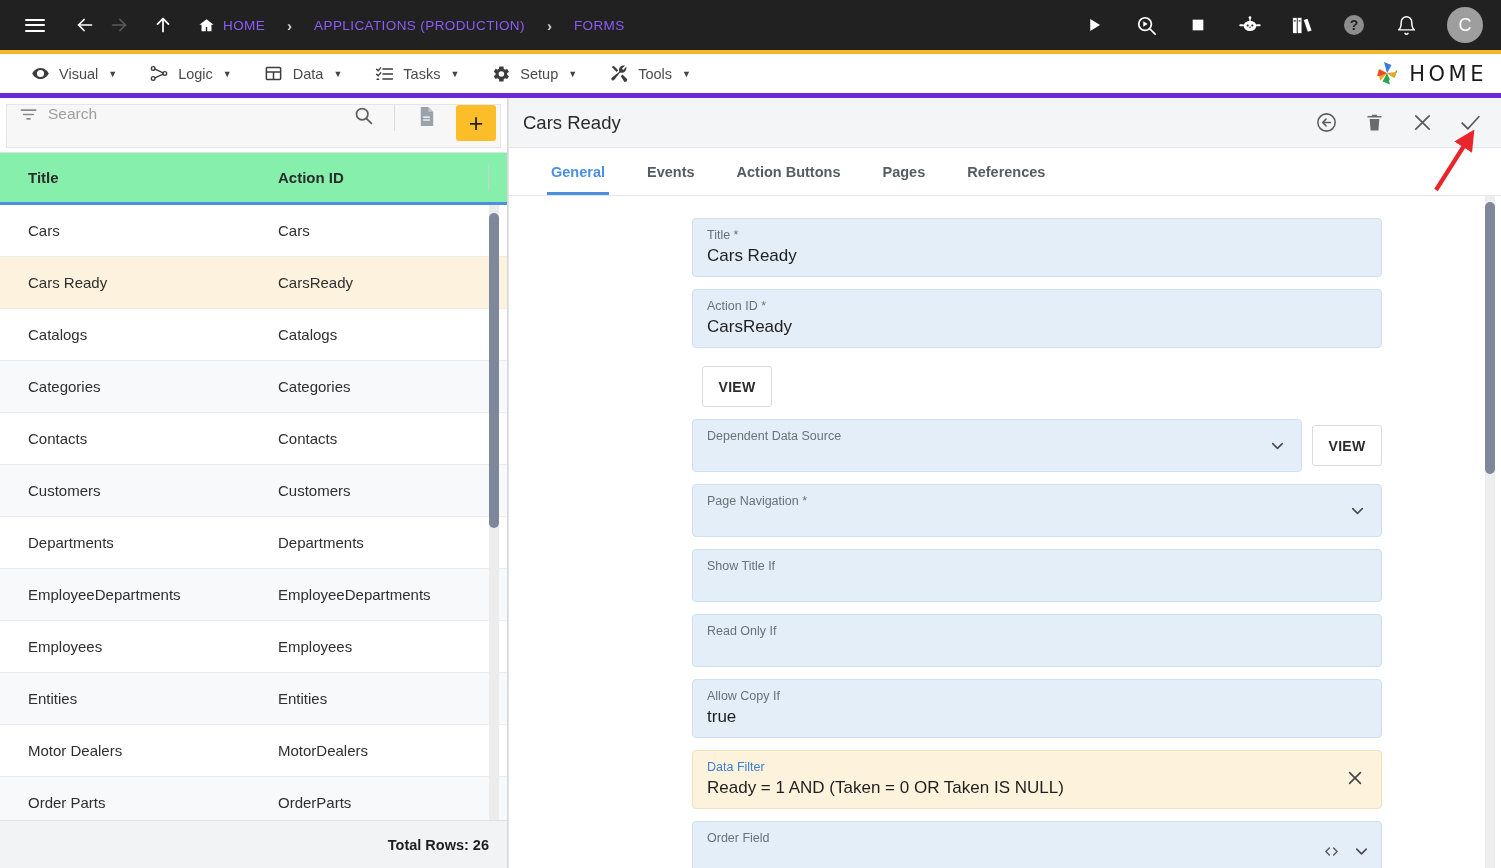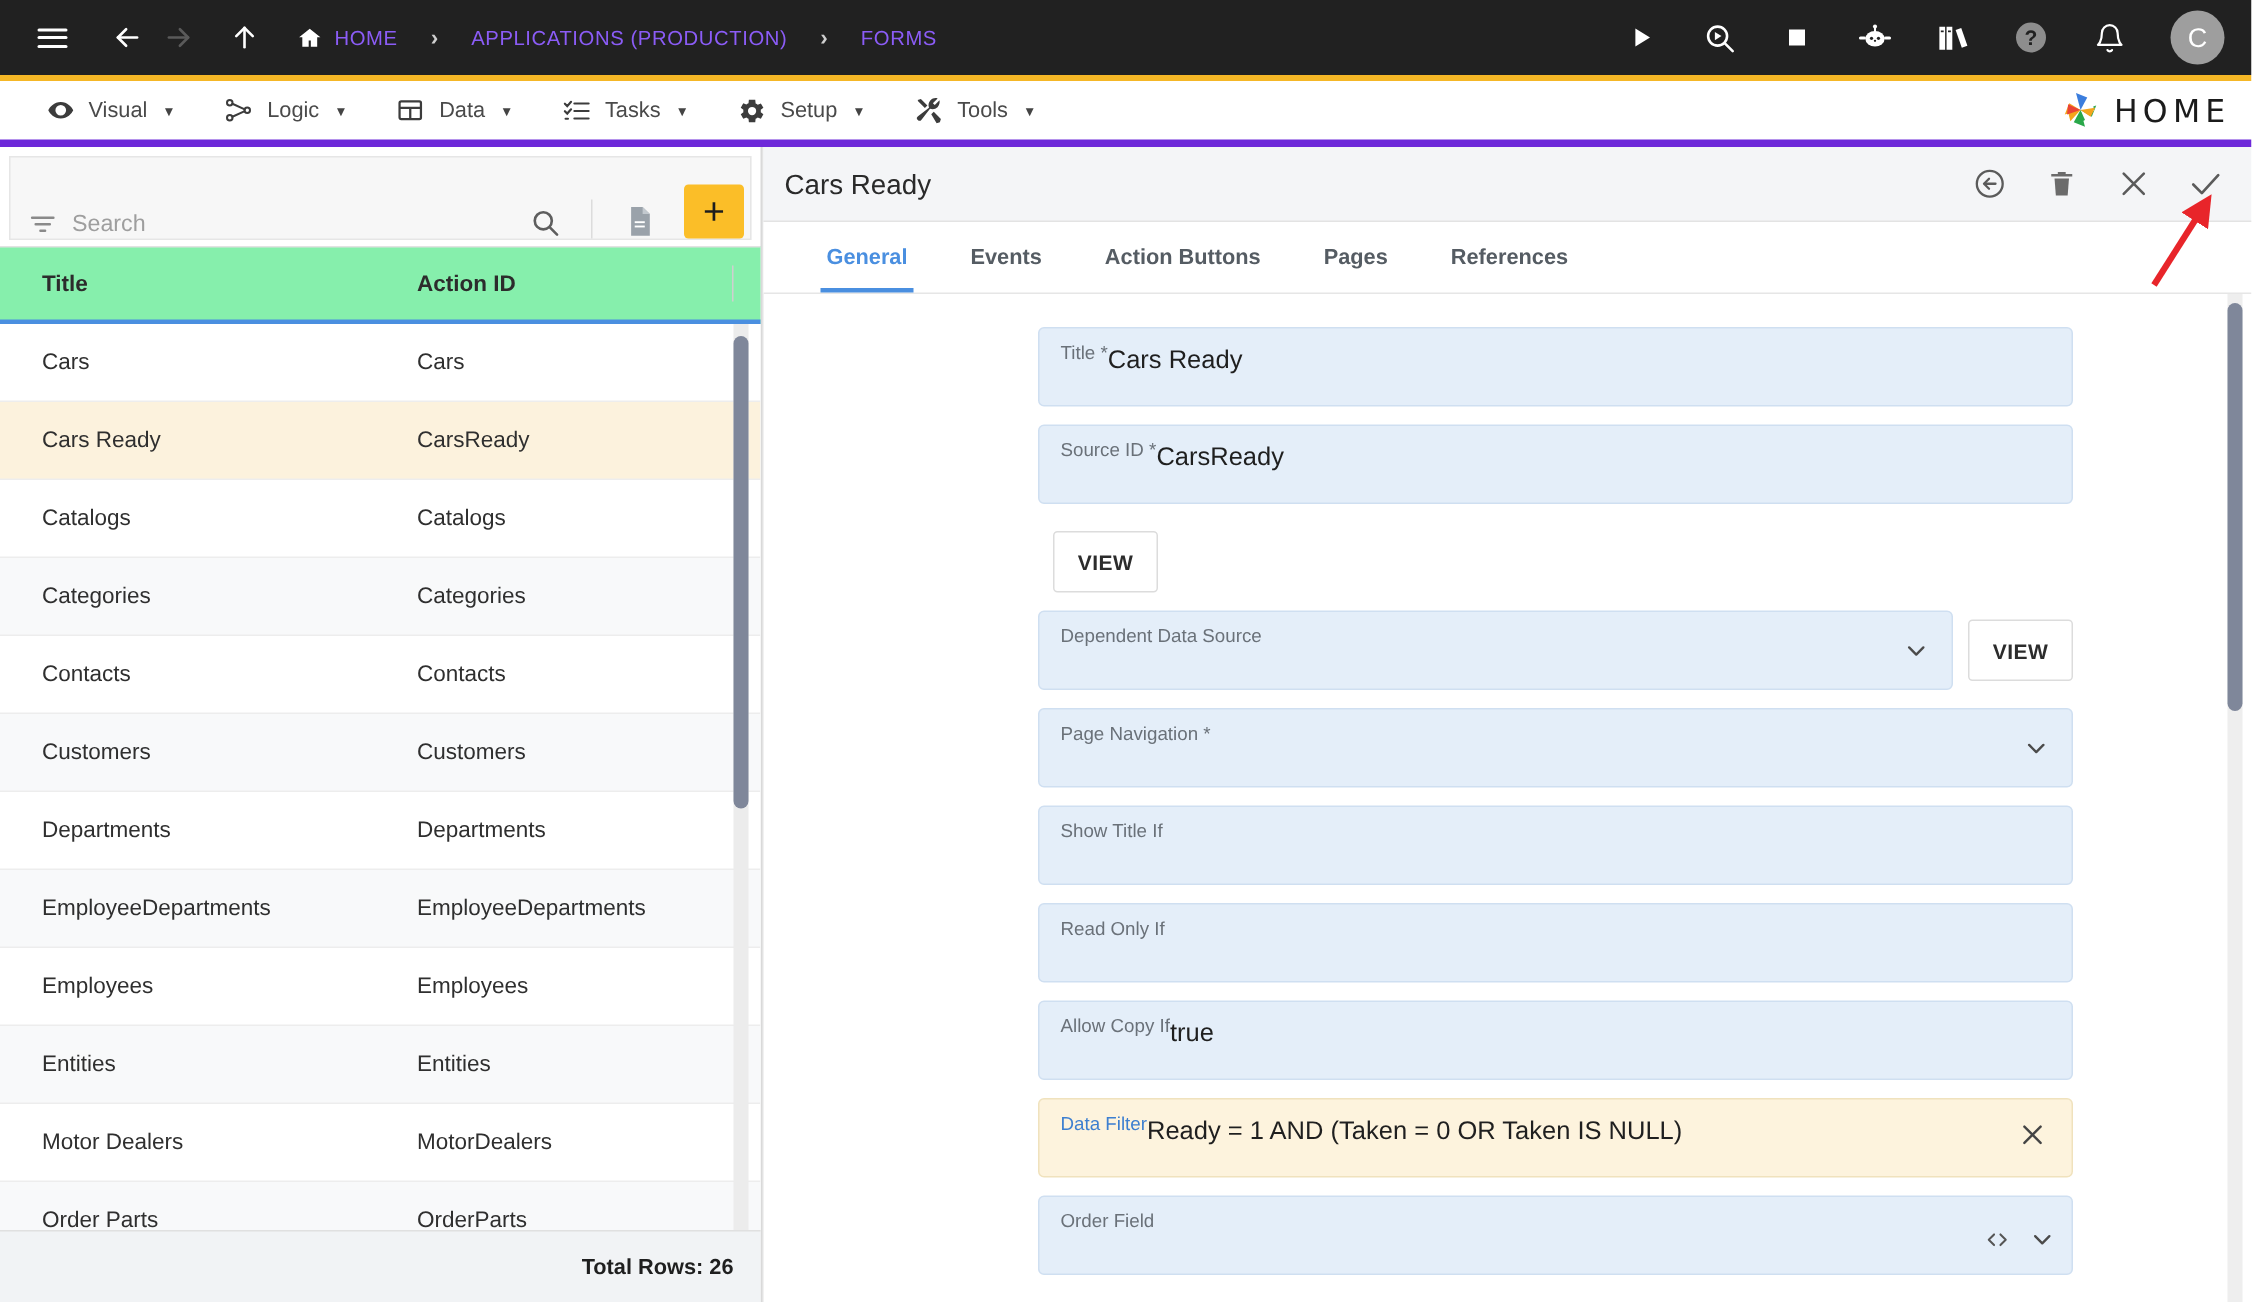--- a/index.html
+++ b/index.html
@@ -66,22 +66,22 @@
   }
 
   
   .body { flex: 1 1 auto; display: flex; min-height: 0; background:#fff; }
 
   
   .leftpane { width: 508px; flex: 0 0 508px; display: flex; flex-direction: column;
               border-right: 1px solid #d9d9d9; min-height: 0; background:#fff; }
   .searchbar-wrap { padding: 6px 6px 4px 6px; }
   .searchbar {
-    height: 56px; border: 1px solid #e6e6e6; background: #f7f7f7;
-    display: flex; align-items: flex-end; padding: 0 4px 0 12px; gap: 10px;
+    height: 44px; border: 1px solid #e6e6e6; background: #f7f7f7;
+    display: flex; align-items: flex-start; padding: 0 4px 0 12px; gap: 10px;
   }
   .filter-ico { color: #8a8a8a; display: flex; align-items: center; }
   .search-input {
     flex: 1 1 auto; border: none; outline: none; background: transparent;
     font-size: 15.5px; color: #333; font-family: "Liberation Sans", sans-serif;
   }
   .search-input::placeholder { color: #9e9e9e; }
   .search-go { color: #5e5e5e; display:flex; align-items:center; padding: 0 6px; }
   .vline { width: 1px; height: 26px; background: #dcdcdc; margin: 0 4px; }
   .doc-btn { color: #9aa2aa; display:flex; align-items:center; padding: 0 6px; }
@@ -148,21 +148,21 @@
   .tab.active::after {
     content: ""; position: absolute; left: 10px; right: 10px; bottom: 0; height: 3px; background: #4a8fe0;
   }
 
   .form-scroll { flex: 1 1 auto; overflow: hidden; position: relative; padding-top: 22px; }
   .form-col { width: 690px; margin-left: 183px; }
   .field-row { display: flex; align-items: flex-start; margin-bottom: 12px; }
   .field {
     flex: 1 1 auto; background: #e4eef9; border: 1px solid #cfdff1; border-radius: 4px;
     padding: 8px 14px 9px 14px; min-height: 53px; position: relative;
-    display: flex; flex-direction: row; justify-content: flex-start;
+    display: flex; flex-direction: column; justify-content: flex-start;
   }
   .field-label { font-size: 12.5px; color: #6a7179; line-height: 16px; }
   .field-value { font-size: 17px; color: #1f1f1f; line-height: 23px; margin-top: 1px; }
   .field.highlight { background: #fdf3dd; border-color: #f0e2bd; }
   .field.highlight .field-label { color: #3d7fd0; }
   .chev {
     position: absolute; right: 14px; top: 50%; transform: translateY(-50%);
     color: #4b4b4b; display: flex; align-items: center;
   }
   .codechev {
@@ -527,21 +527,21 @@
       <div class="form-scroll">
         <div class="form-col" id="fields-host">
             <div class="field-row">
               <div class="field">
                 <div class="field-label">Title *</div>
                 <div class="field-value">Cars Ready</div>
               </div>
             </div>
             <div class="field-row">
               <div class="field">
-                <div class="field-label">Source ID *</div>
+                <div class="field-label">Action ID *</div>
                 <div class="field-value">CarsReady</div>
               </div>
             </div>
             <div class="field-row">
               <div class="view-btn">VIEW</div>
             </div>
             <div class="field-row">
               <div class="field">
                 <div class="field-label">Dependent Data Source</div>
                 <div class="field-value"></div>

